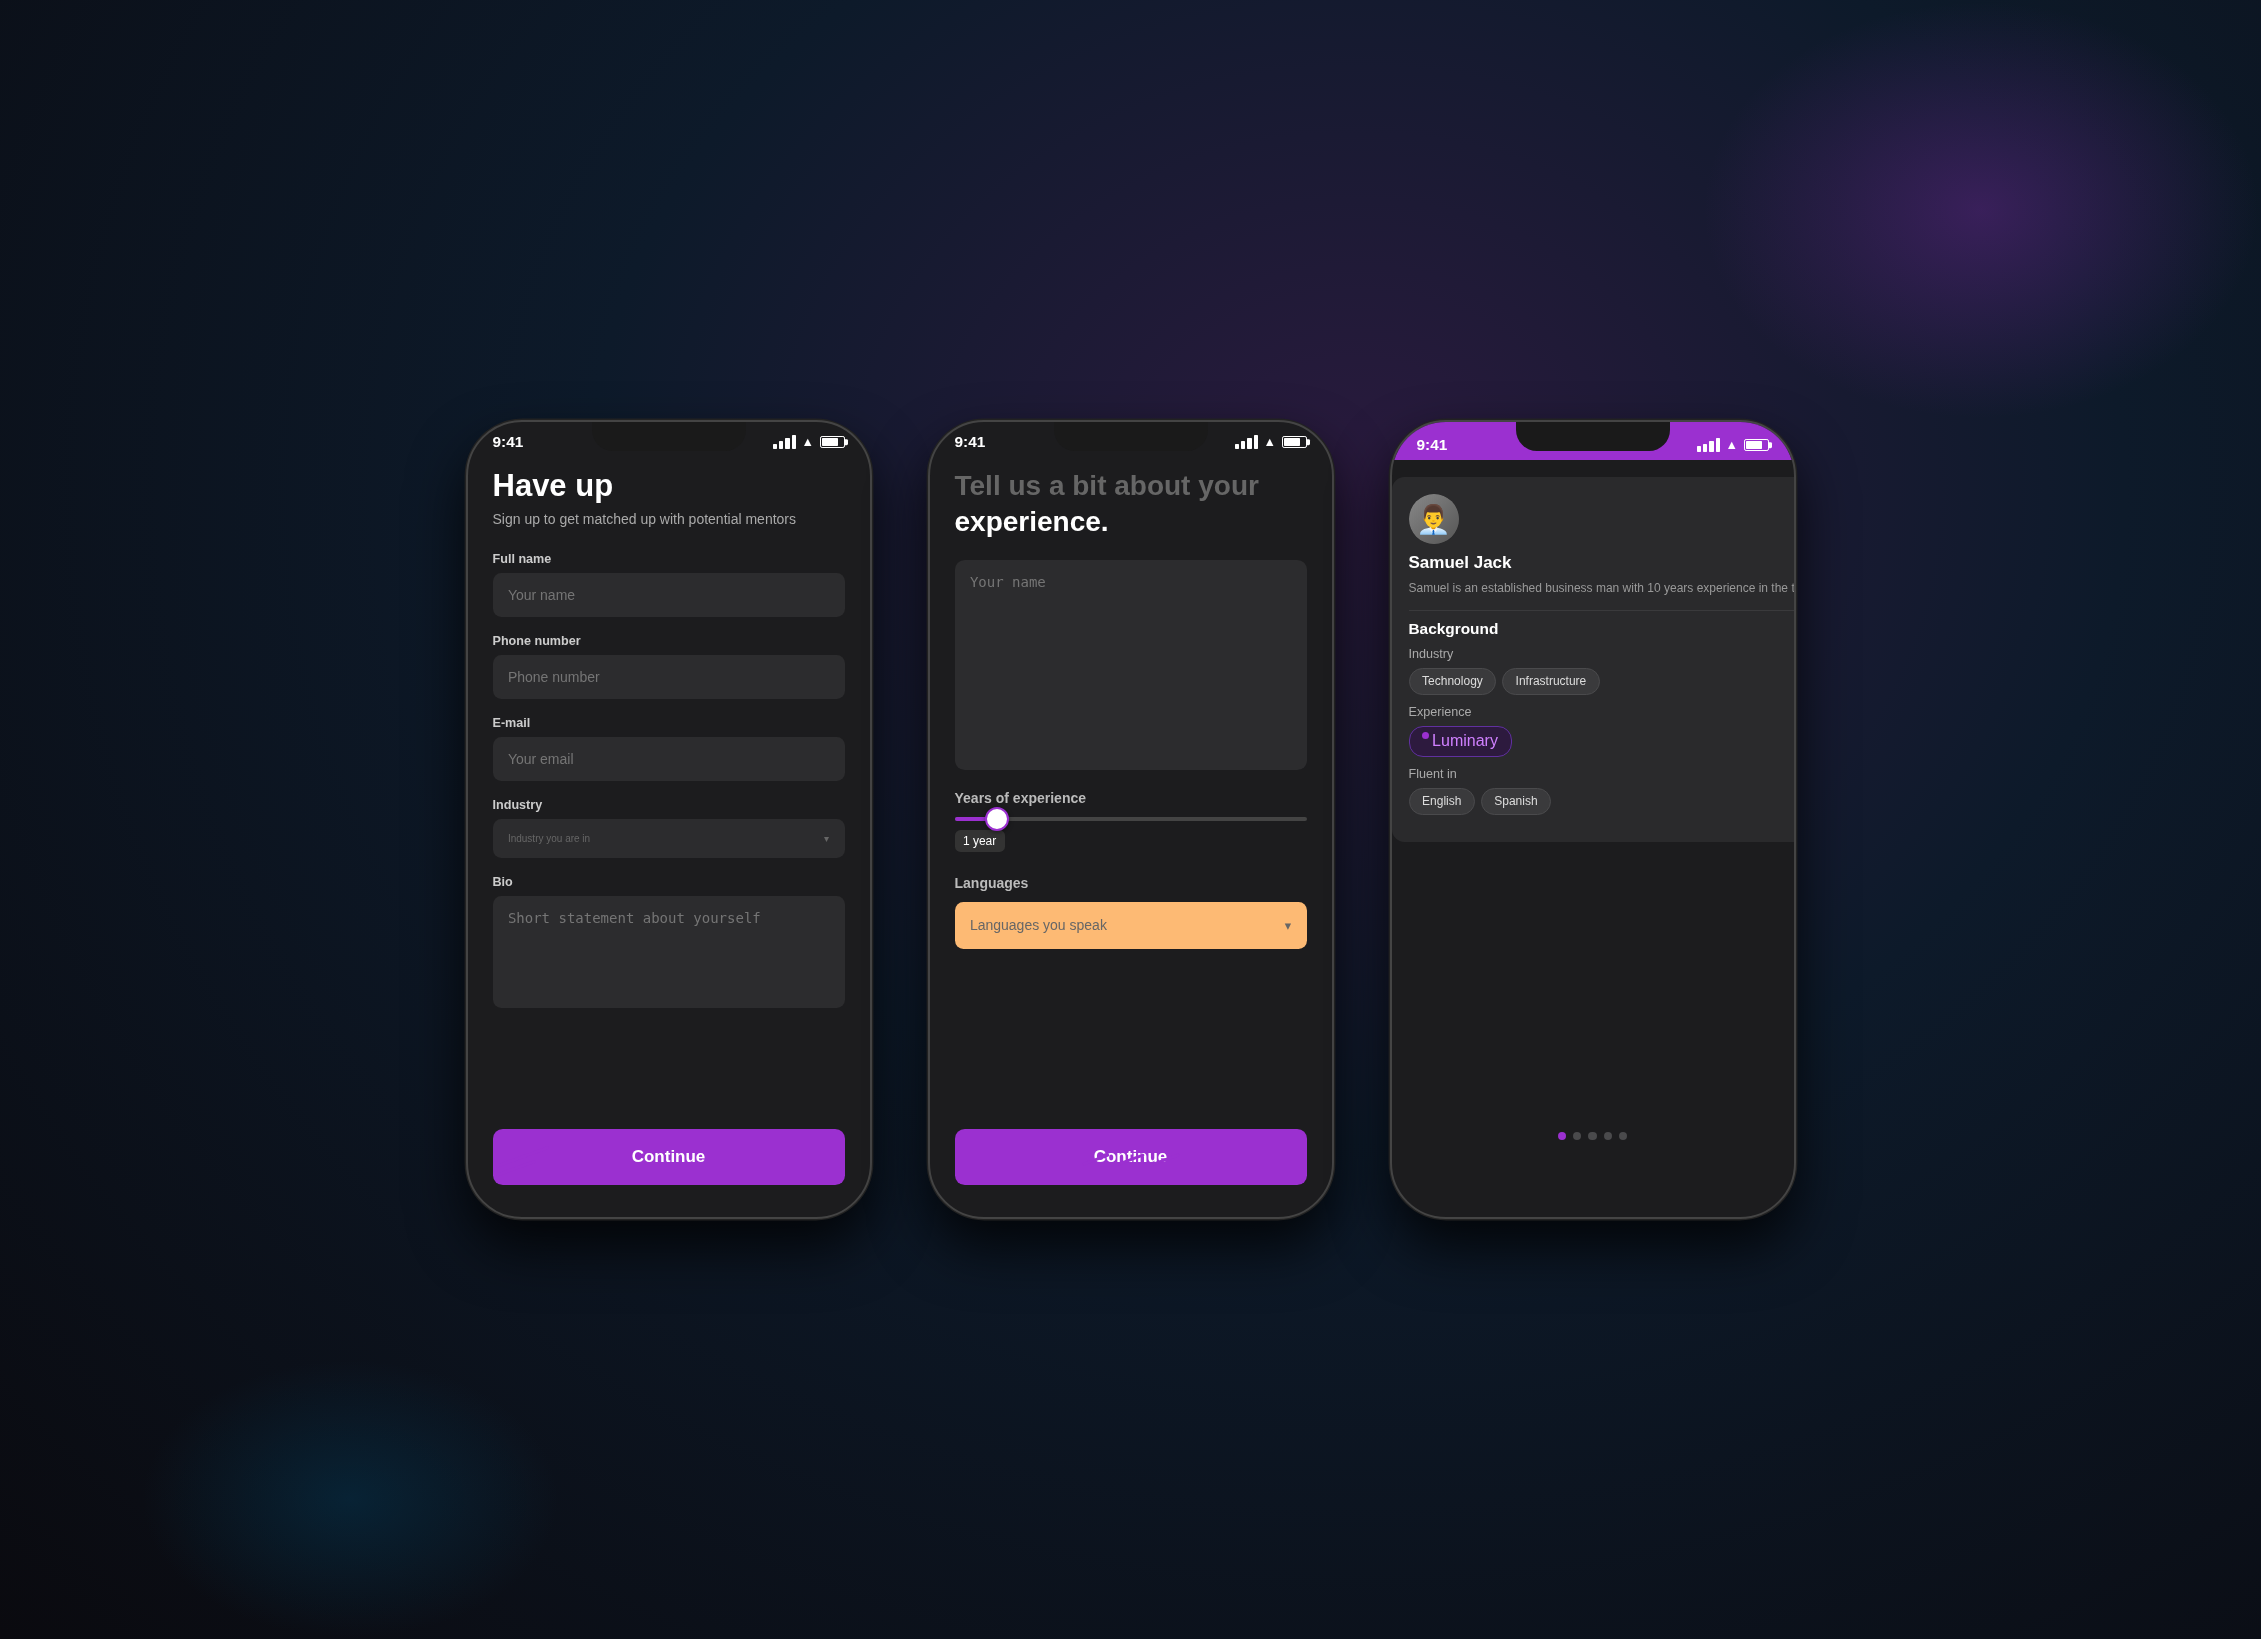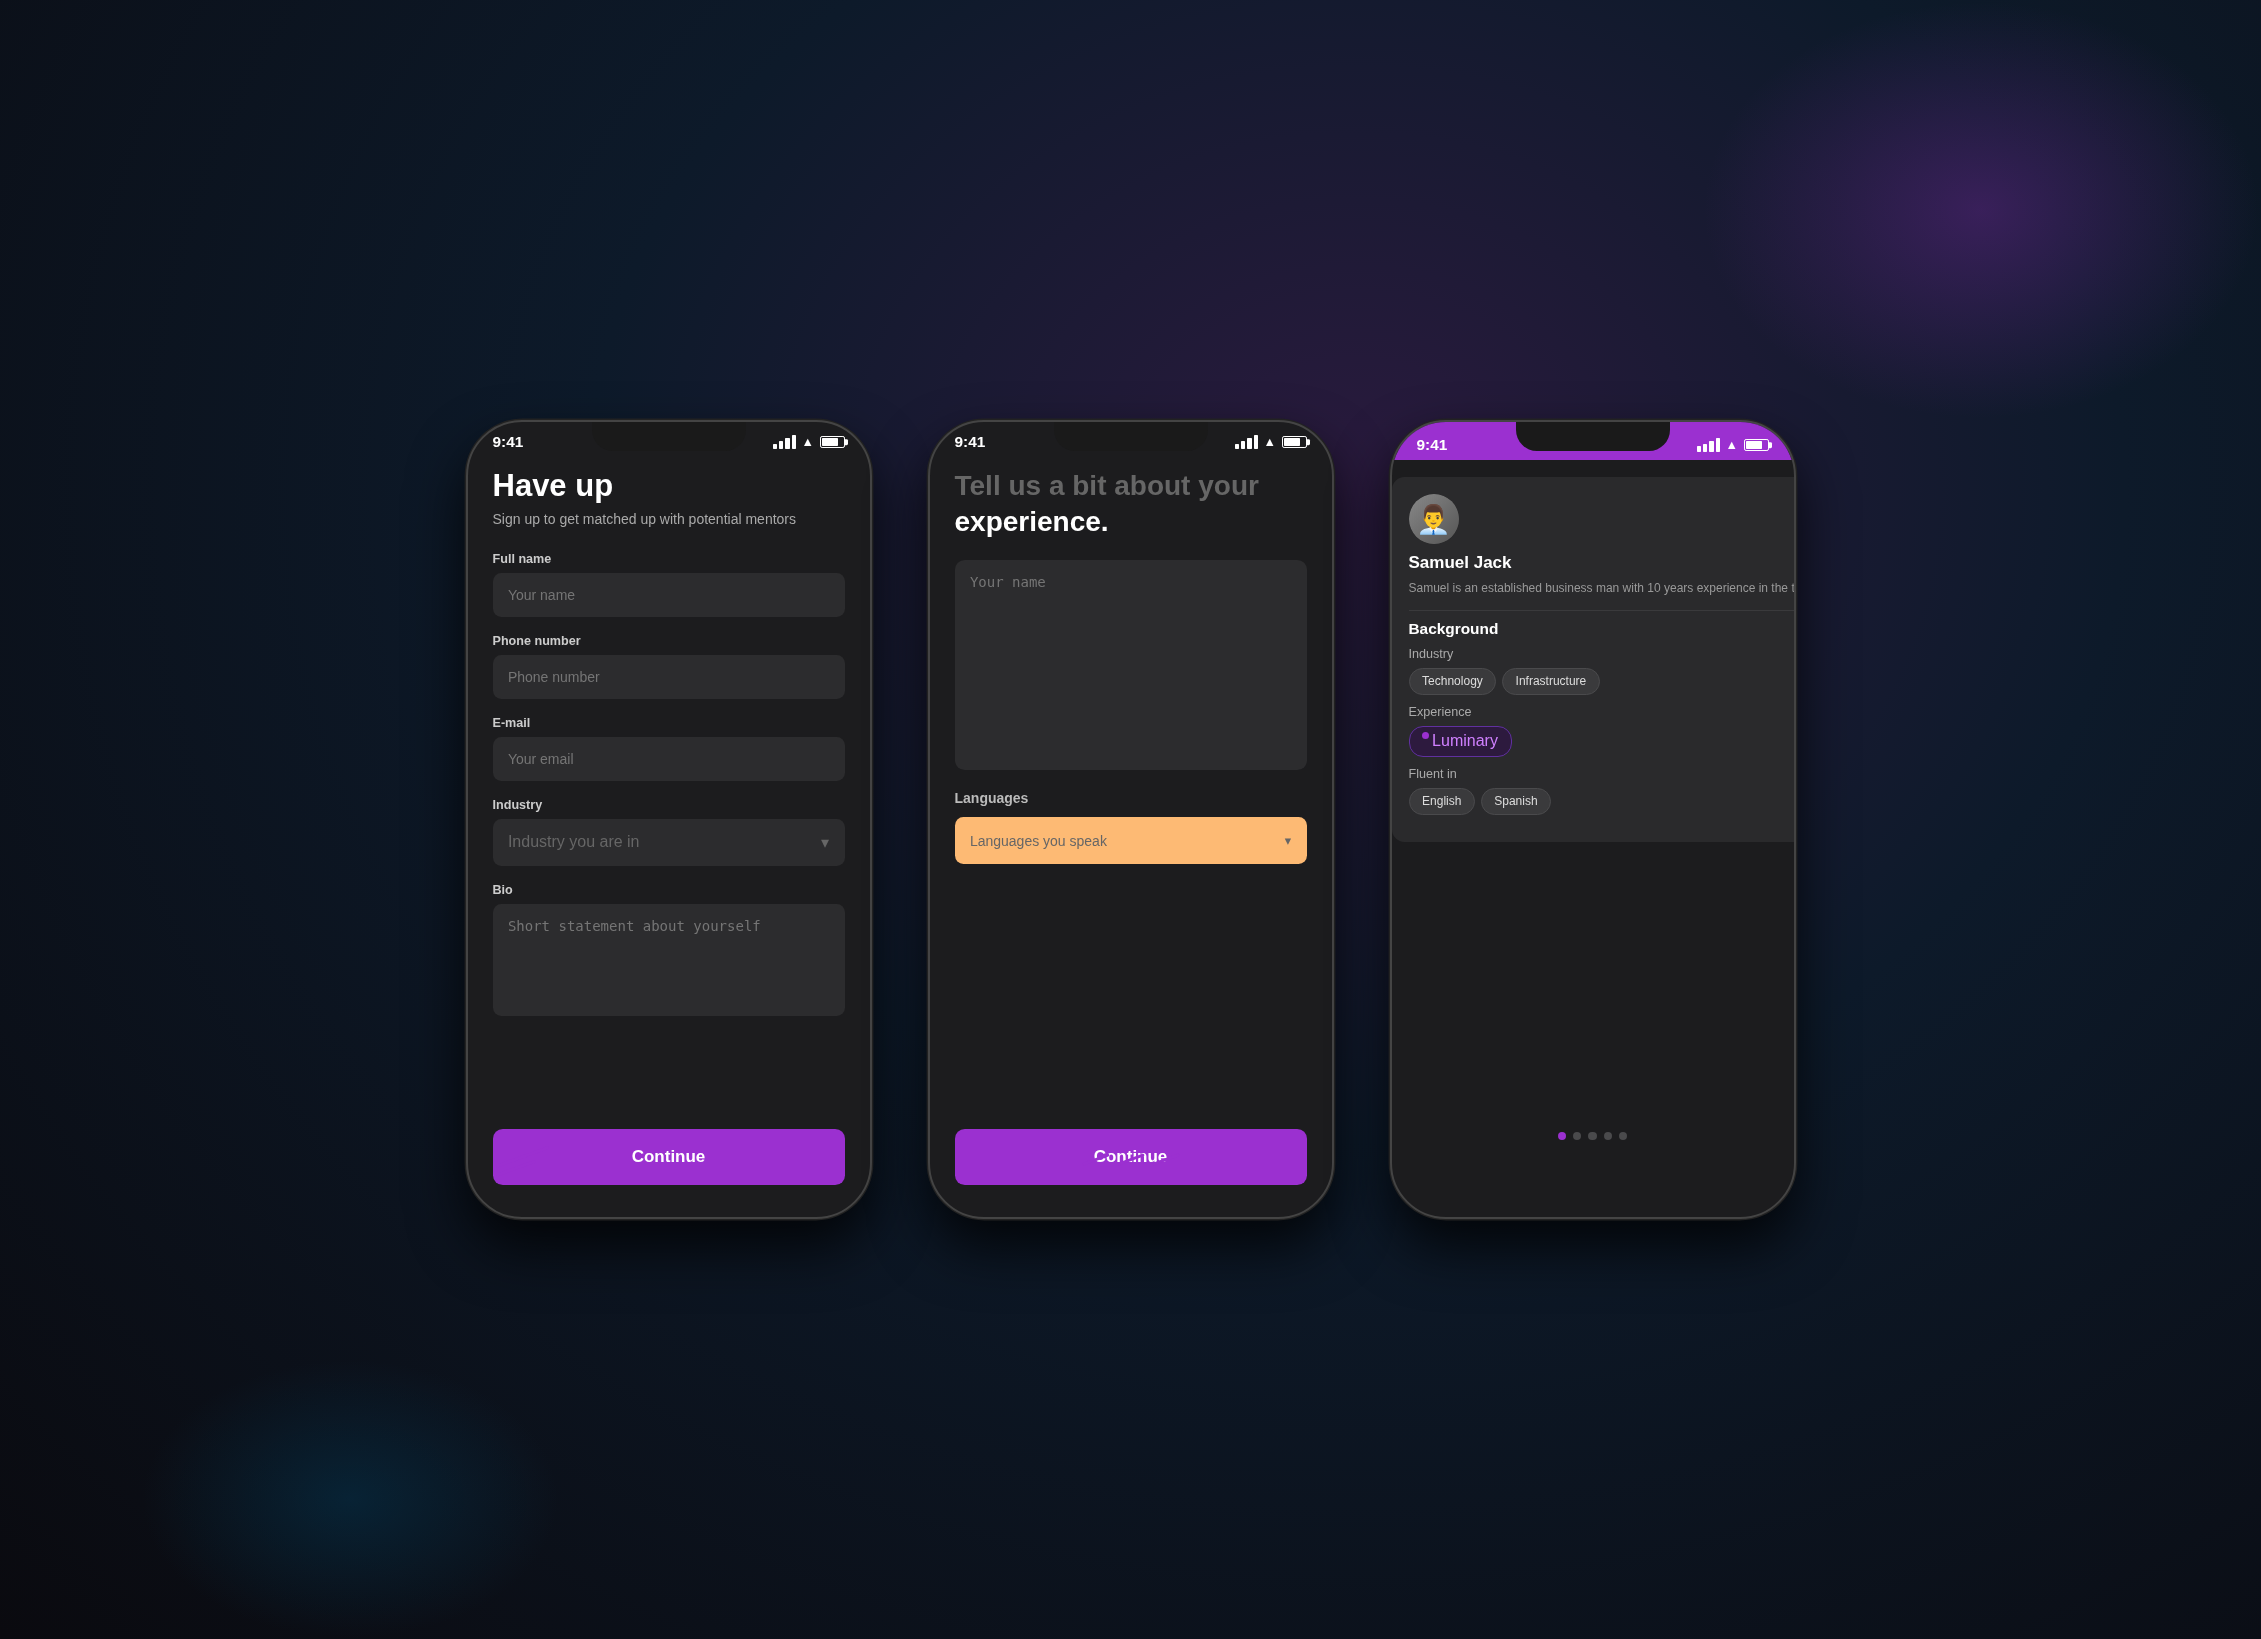--- a/index.html
+++ b/index.html
@@ -213,21 +213,21 @@
       outline: none;
     }
 
     .form-select {
       width: 100%;
       background: #2c2c2e;
       border: none;
       border-radius: 8.4px;
       padding: 14px 15.4px;
       color: #666;
-      font-size: 16px;
+      font-size: 10px;
       display: flex;
       align-items: flex-start;
       justify-content: space-between;
     }
 
     .form-textarea {
       width: 100%;
       background: #2c2c2e;
       border: none;
       border-radius: 8.4px;
@@ -643,20 +643,30 @@
 
   <div class="phone-content">
     <div class="experience-title">
       <span style="color:#666">Tell us a bit about your</span>
       <br>
       <span style="color:#fff">experience.</span>
     </div>
 
     <textarea class="name-textarea" readonly="" placeholder="Your name" style=""></textarea>
 
+    <div class="form-group">
+      <div class="section-label">Years of experience</div>
+      <div class="slider-container">
+        <div class="slider-track">
+          <div class="slider-fill"></div>
+          <div class="slider-thumb"></div>
+        </div>
+        <span class="slider-label">1 year</span>
+      </div>
+    </div>
 
     <div class="form-group">
       <div class="section-label">Languages</div>
       <div class="languages-select">
         <span>Languages you speak</span>
         <span class="chevron">▾</span>
       </div>
     </div>
 
     <button class="continue-btn">Continue</button>

